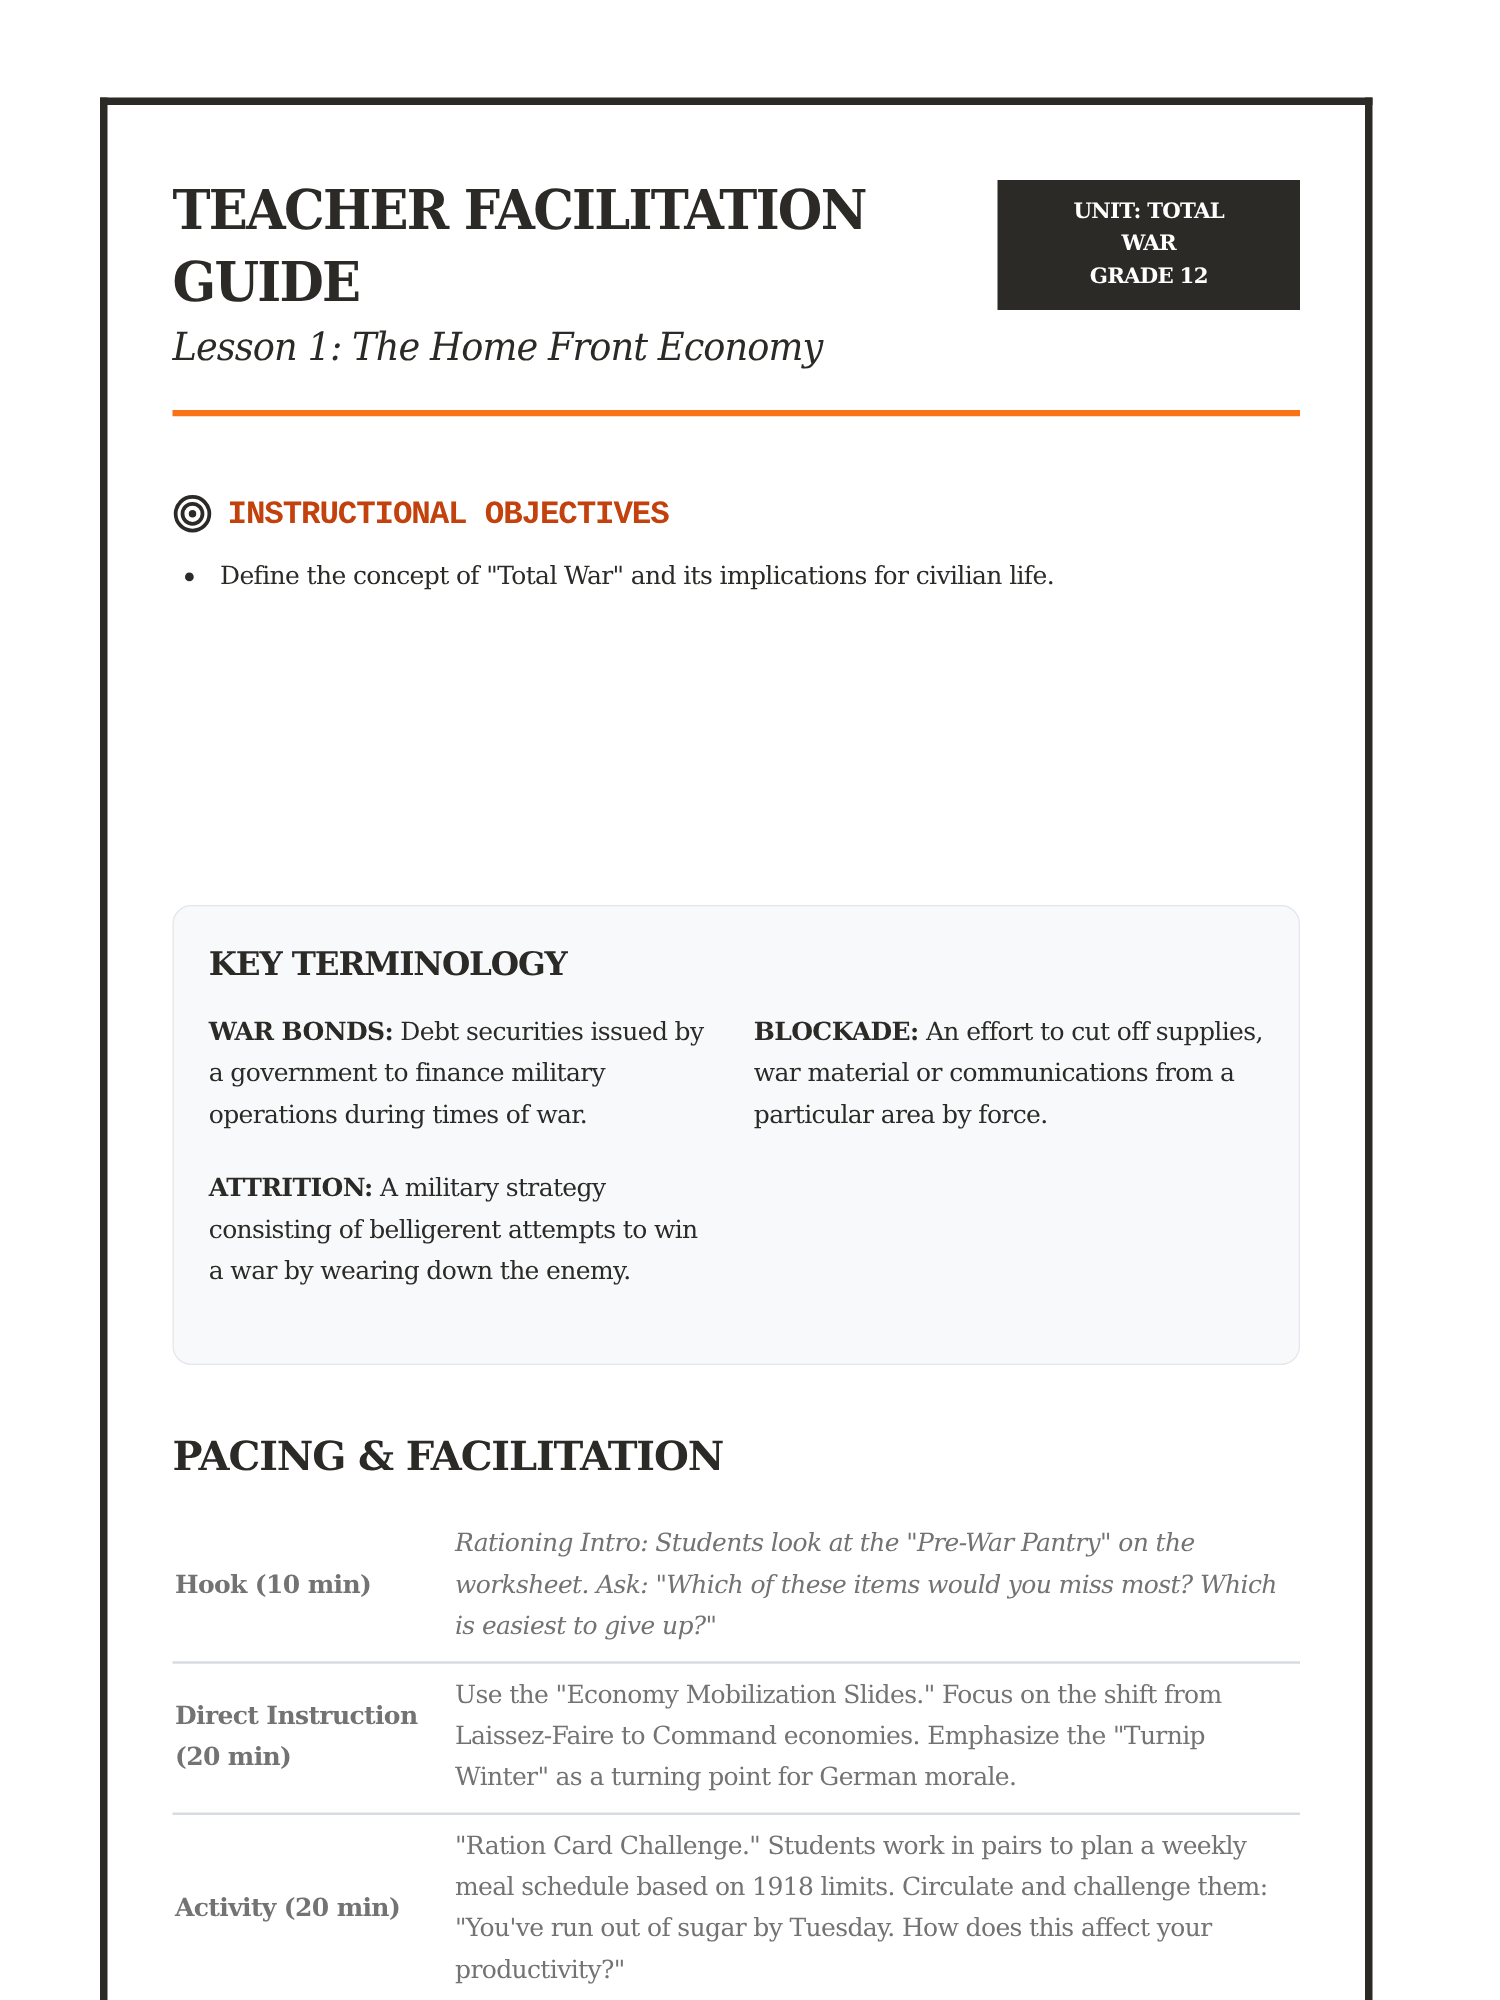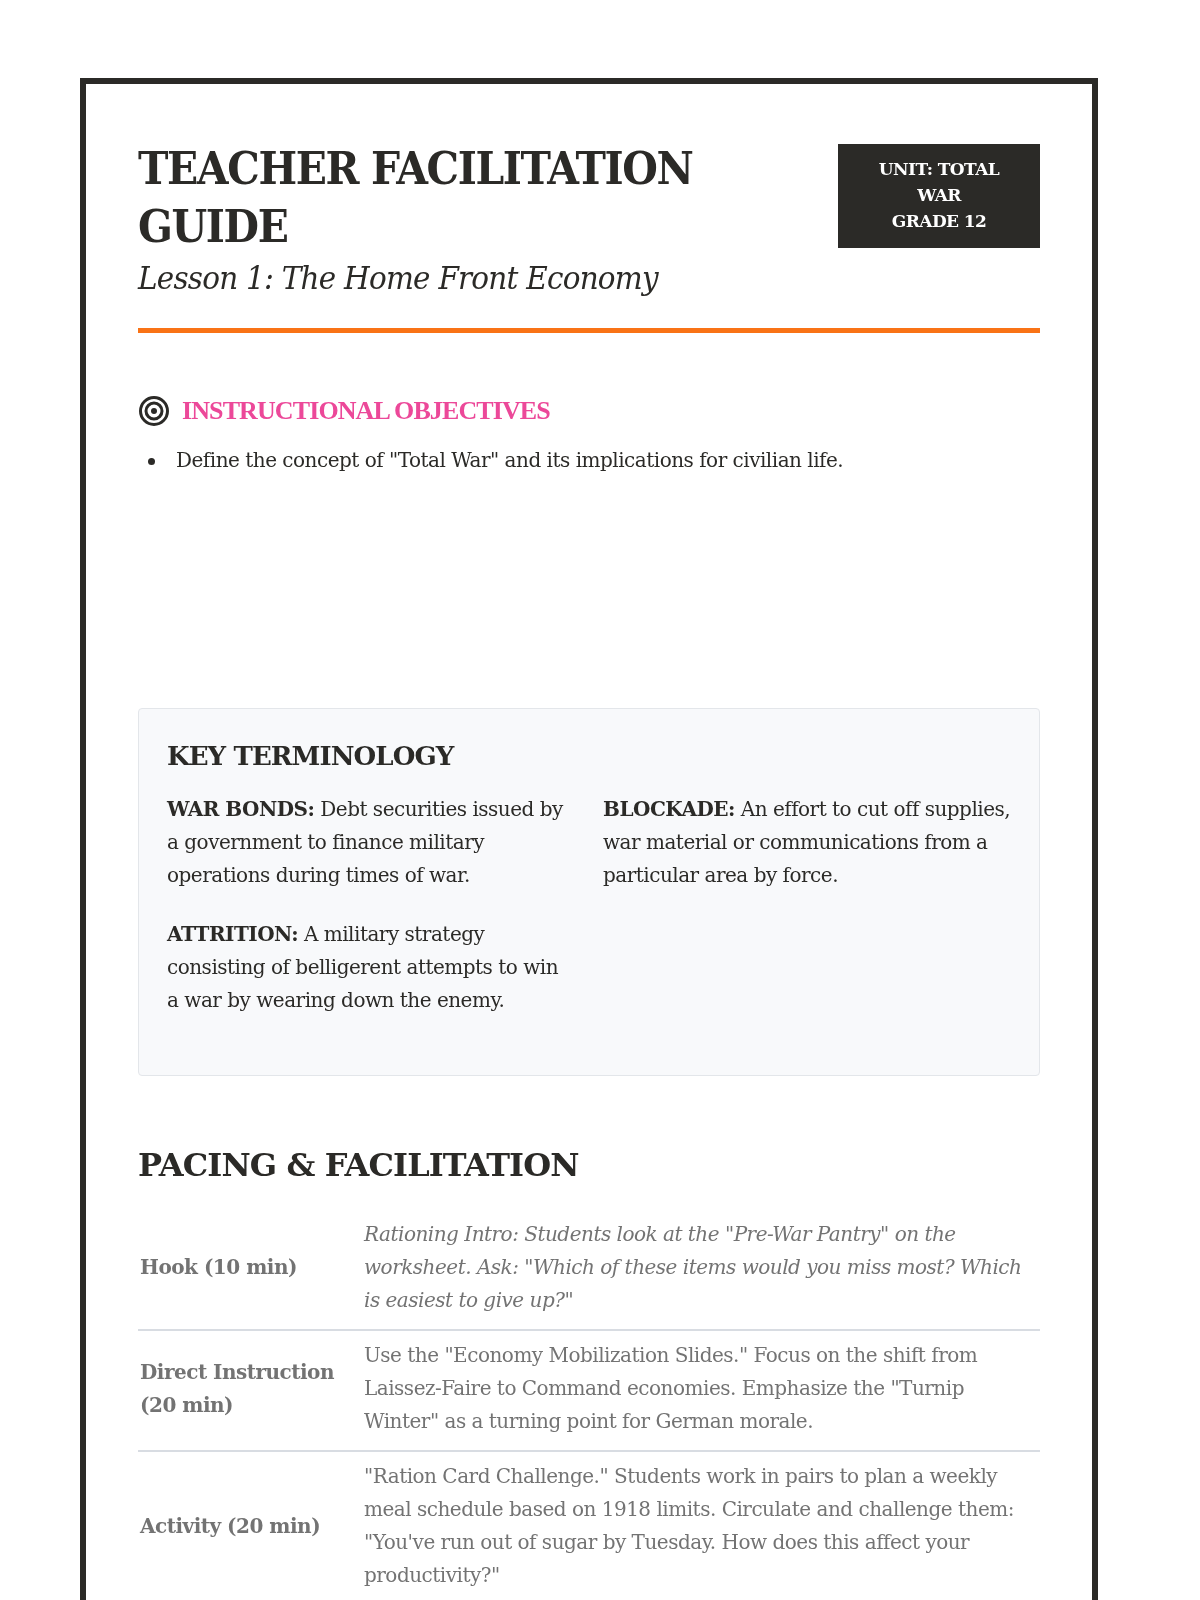--- a/index.html
+++ b/index.html
@@ -61,21 +61,21 @@
       line-height: 40px;
       letter-spacing: -0.8px;
       color: #2b2a27;
       transform: scaleX(0.95);
       transform-origin: left top;
     }
     .unit-badge {
       position: absolute;
       right: 0;
       top: 8px;
-      width: 202px;
+      width: 242px;
       height: 104px;
       background: #2b2a27;
       color: #ffffff;
       font-family: "DejaVu Serif", serif;
       font-weight: bold;
       font-size: 17px;
       line-height: 26px;
       text-align: center;
       padding-top: 12px;
       letter-spacing: -0.6px;
@@ -83,26 +83,26 @@
     .unit-badge span { display: block; }
     .objectives {
       position: absolute;
       top: 258px;
       left: 0;
       width: 902px;
     }
     .section-heading {
       display: flex;
       align-items: center;
-      font-family: Liberation Serif, serif;
+      font-family: Liberation Mono, monospace;
       font-weight: bold;
       font-size: 26px;
       line-height: 34px;
       letter-spacing: -0.9px;
-      color: #ec4899;
+      color: #c2410c;
     }
     .section-heading .icon {
       width: 32px;
       height: 32px;
       margin-right: 12px;
       display: inline-block;
     }
     .objective-list {
       list-style: none;
       margin-top: 16px;
@@ -123,27 +123,27 @@
       top: 14px;
       width: 7px;
       height: 7px;
       border-radius: 50%;
       background: #2b2a27;
     }
 
     
     .terminology {
       position: absolute;
-      top: 572px;
+      top: 588px;
       left: 0;
       width: 902px;
       height: 368px;
       background: #f8f9fb;
       border: 1px solid #e3e6ea;
-      border-radius: 4px;
+      border-radius: 15px;
       padding: 30px 28px;
     }
     .terminology h2 {
       font-family: "DejaVu Serif", serif;
       font-weight: bold;
       font-size: 26px;
       line-height: 34px;
       letter-spacing: -0.9px;
       color: #2b2a27;
     }

